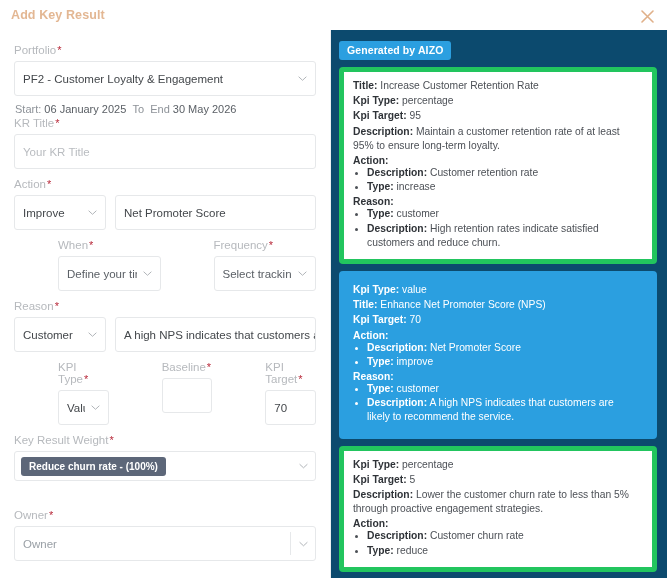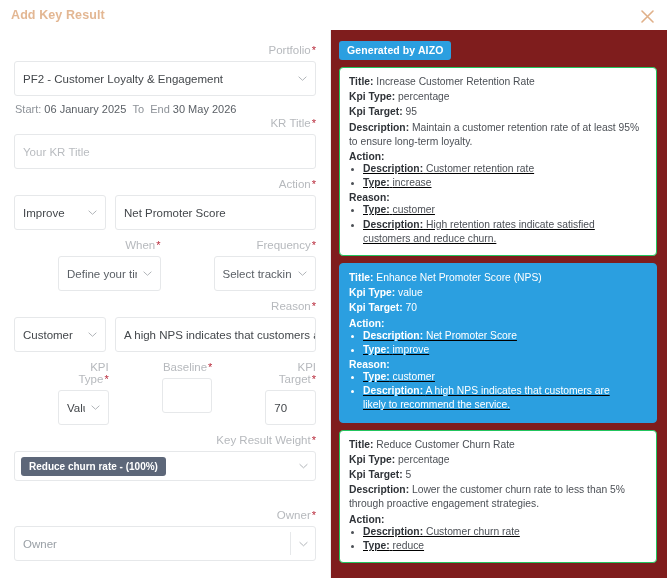--- a/index.html
+++ b/index.html
@@ -51,31 +51,30 @@
     width: 330px;
     flex: 0 0 330px;
     padding: 14px 14px 0 14px;
     overflow: hidden;
   }
   .col-ai {
     flex: 1 1 auto;
     padding: 10px 10px 0 8px;
     border-left: 1px solid #eceff1;
     overflow: hidden;
-    background: #7f1d1d;
+    background: #0c4a6e;
   }
   
   .field { margin-bottom: 9px; }
   .lbl {
     display: block;
     font-size: 11.5px;
     color: #b6b9bd;
     margin-bottom: 5px;
     font-weight: 400;
-    text-align: right;
   }
   .req { color: #b8293a; font-size: 11px; margin-left: 1px; }
   .ctrl {
     width: 100%;
     height: 35px;
     border: 1px solid #e6e8ea;
     border-radius: 3px;
     background: #fff;
     font-size: 11.5px;
     color: #43474b;
@@ -174,21 +173,21 @@
     background: #2b9fe0;
     color: #fff;
     font-size: 10.5px;
     font-weight: 700;
     padding: 3px 8px 4px 8px;
     border-radius: 3px;
     margin-bottom: 7px;
     letter-spacing: .1px;
   }
   .sugg {
-    border: 1px solid #22c55e;
+    border: 5px solid #22c55e;
     border-radius: 4px;
     background: #ffffff;
     padding: 7px 9px 8px 9px;
     margin-bottom: 7px;
     cursor: pointer;
   }
   .sugg.active {
     background: #2b9fe0;
     border-color: #2b9fe0;
   }
@@ -204,21 +203,20 @@
     font-size: 10.3px;
     font-weight: 700;
     color: #2f3338;
     margin: 2px 0 0 0;
   }
   .sugg.active .grp { color: #ffffff; }
   .sugg ul {
     margin: 0 16px 1px 0;
     padding-left: 14px;
     list-style: disc;
-    text-decoration: underline;
   }
   .sugg li {
     font-size: 10.3px;
     line-height: 1.38;
     color: #4c5056;
     margin: 0;
   }
   .sugg.active li { color: #ffffff; }
   .sugg li::marker { font-size: 9px; }
 </style>
@@ -455,26 +453,26 @@
           <li>
             <span class="k">Description:</span>
             <span>High retention rates indicate satisfied customers and reduce churn.</span>
           </li>
         </ul>
       </div>
 
       
       <div class="sugg active">
         <p class="ln">
+          <span class="k">Kpi Type:</span>
+          <span>value</span>
+        </p>
+        <p class="ln">
           <span class="k">Title:</span>
           <span>Enhance Net Promoter Score (NPS)</span>
-        </p>
-        <p class="ln">
-          <span class="k">Kpi Type:</span>
-          <span>value</span>
         </p>
         <p class="ln">
           <span class="k">Kpi Target:</span>
           <span>70</span>
         </p>
         <p class="grp">Action:</p>
         <ul>
           <li>
             <span class="k">Description:</span>
             <span>Net Promoter Score</span>
@@ -493,24 +491,20 @@
           <li>
             <span class="k">Description:</span>
             <span>A high NPS indicates that customers are likely to recommend the service.</span>
           </li>
         </ul>
       </div>
 
       
       <div class="sugg">
         <p class="ln">
-          <span class="k">Title:</span>
-          <span>Reduce Customer Churn Rate</span>
-        </p>
-        <p class="ln">
           <span class="k">Kpi Type:</span>
           <span>percentage</span>
         </p>
         <p class="ln">
           <span class="k">Kpi Target:</span>
           <span>5</span>
         </p>
         <p class="ln">
           <span class="k">Description:</span>
           <span>Lower the customer churn rate to less than 5% through proactive engagement strategies.</span>

